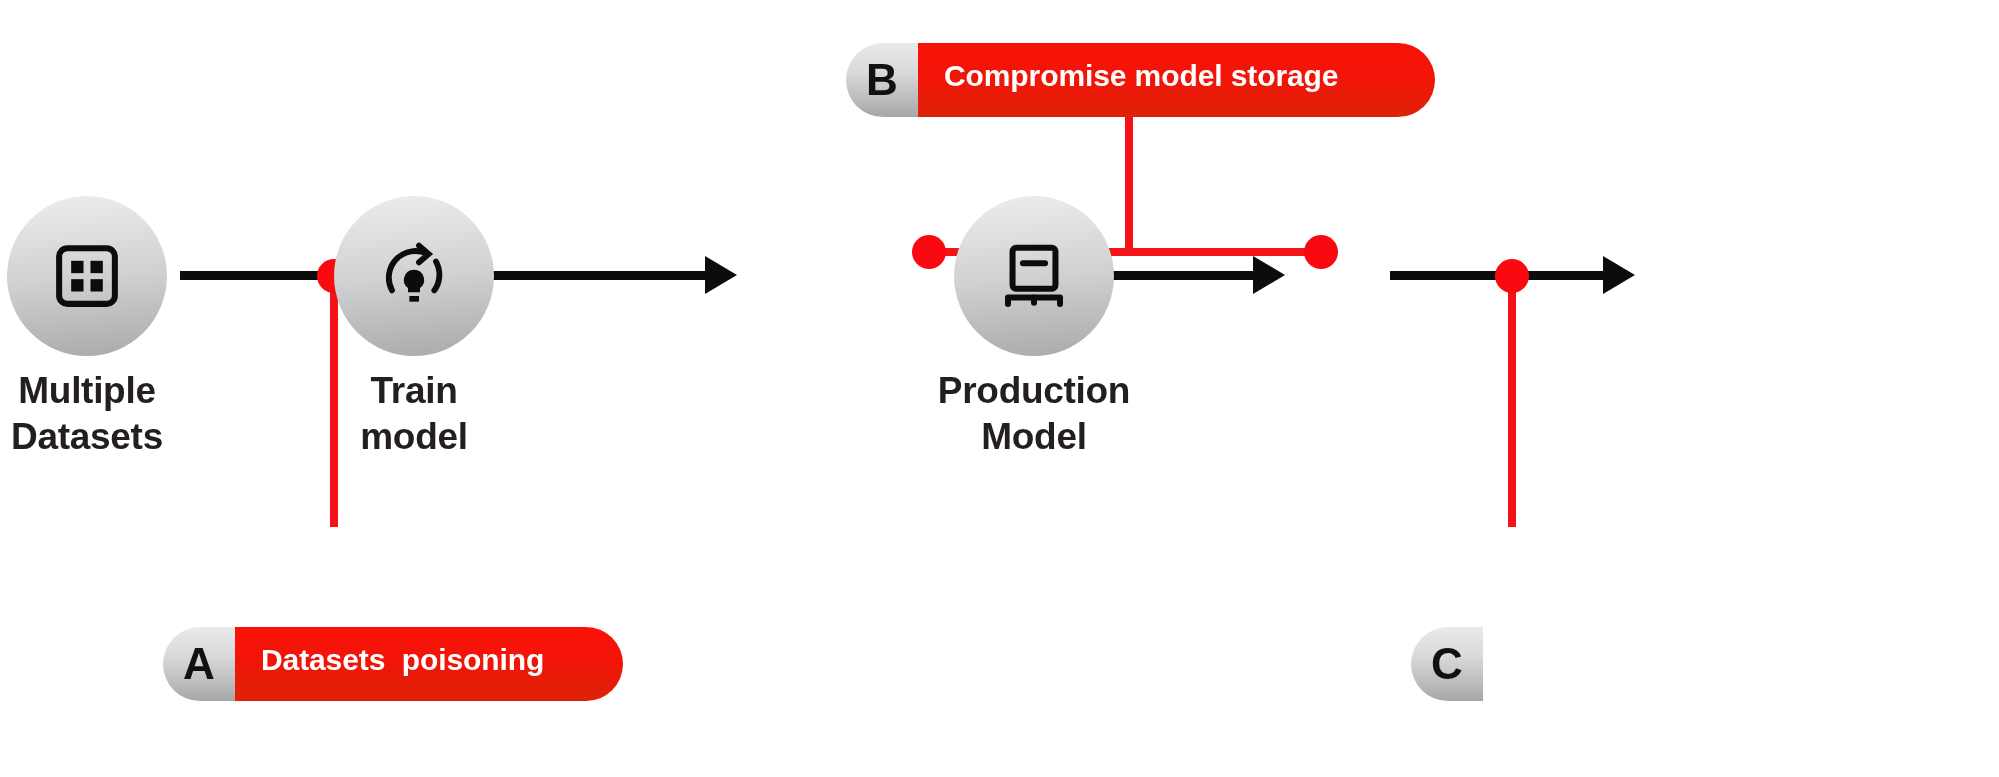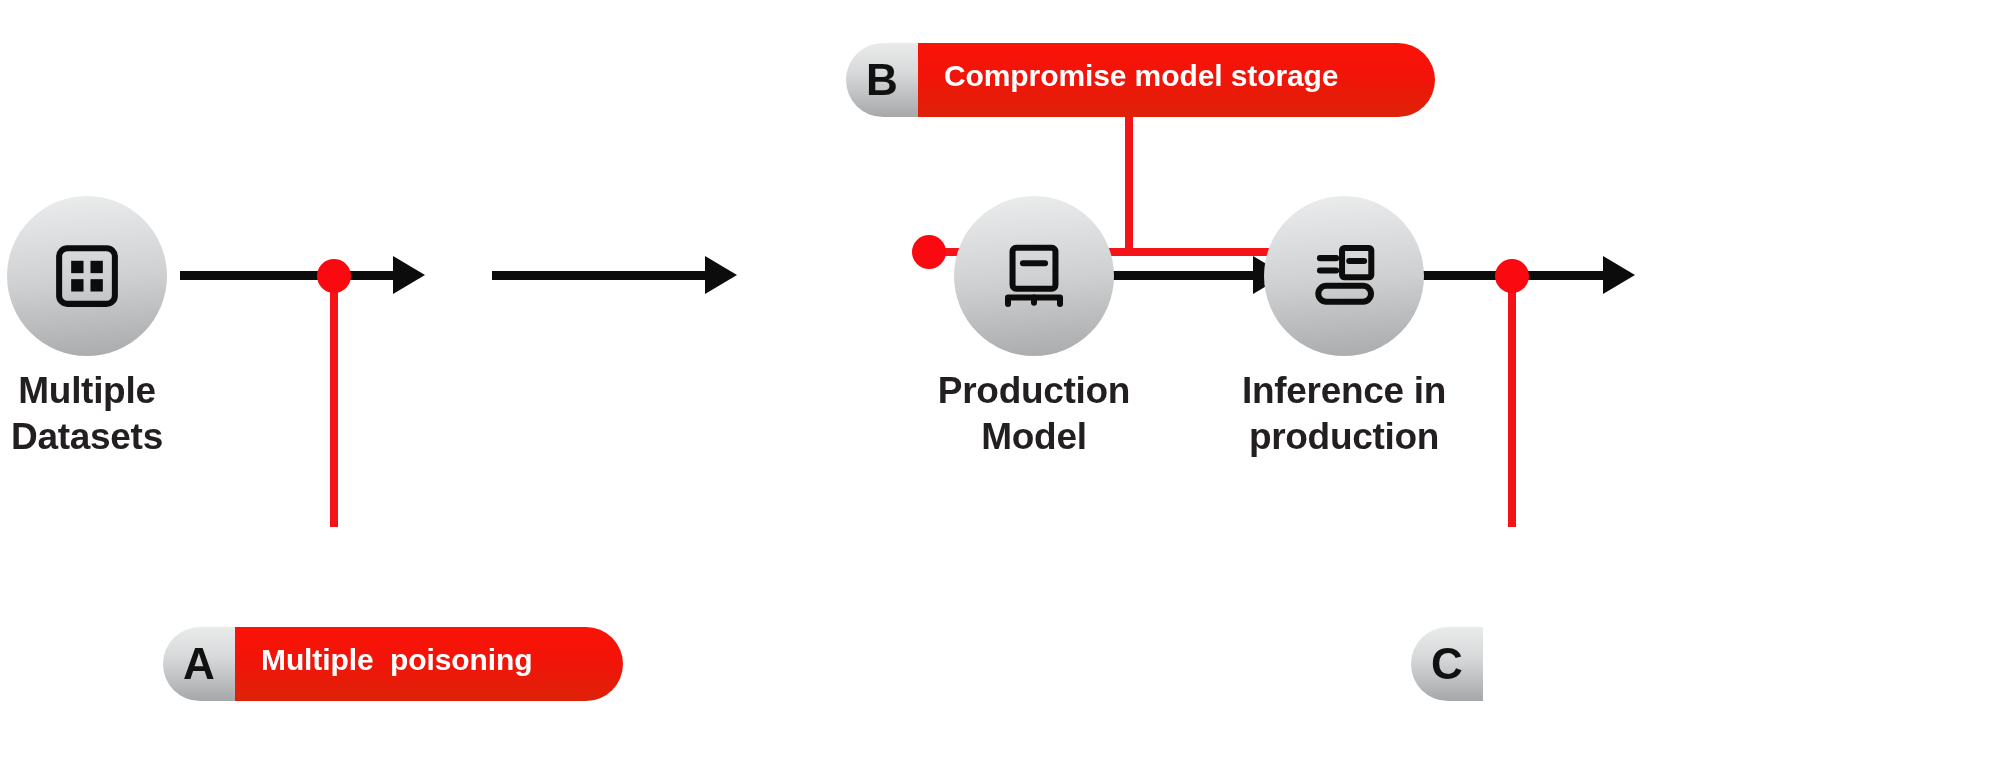--- a/index.html
+++ b/index.html
@@ -95,58 +95,58 @@
         <rect x="7.0" y="7.2" width="3.9" height="3.9" fill="#0c0c0c" stroke="none"></rect>
         <rect x="13.1" y="7.2" width="3.9" height="3.9" fill="#0c0c0c" stroke="none"></rect>
         <rect x="7.0" y="13.0" width="3.9" height="3.9" fill="#0c0c0c" stroke="none"></rect>
         <rect x="13.1" y="13.0" width="3.9" height="3.9" fill="#0c0c0c" stroke="none"></rect>
       </svg>
     </div>
     <div class="node-label">Multiple
 Datasets</div>
   </div>
 
+  <div class="node" style="left:334px;top:196px;">
+    <div class="node-circle"></div>
+    <div class="node-icon">
+      <svg width="80" height="80" viewBox="0 0 24 24" fill="none" stroke="#0c0c0c" stroke-width="1.75" stroke-linecap="round">
+        <path d="M5.4 16.3A8 8 0 0 1 15.9 5.3"></path>
+        <path d="M18.6 7.7A8 8 0 0 1 18.1 16.3"></path>
+        <path d="M13.5 2.9l2.9 2.5-2.9 2.5"></path>
+        <path d="M12 10.1a3.05 3.05 0 0 0-1.8 5.5v1.25h3.6V15.6A3.05 3.05 0 0 0 12 10.1z" fill="#0c0c0c" stroke="none"></path>
+        <rect x="10.6" y="18.0" width="2.9" height="1.7" fill="#0c0c0c" stroke="none"></rect>
+      </svg>
+    </div>
+    <div class="node-label">Train
+model</div>
+  </div>
 
 
   <div class="node" style="left:954px;top:196px;">
     <div class="node-circle"></div>
     <div class="node-icon">
       <svg width="78" height="78" viewBox="0 0 24 24" fill="none" stroke="#0c0c0c" stroke-width="1.85" stroke-linecap="round" stroke-linejoin="round">
         <rect x="5.4" y="3.3" width="13.2" height="12.6" rx="1.1"></rect>
         <path d="M8.6 8.1h6.8"></path>
         <path d="M4.0 20.6v-2.0h16v2.0"></path>
         <path d="M12 18.6v1.6"></path>
       </svg>
     </div>
     <div class="node-label">Production
 Model</div>
   </div>
 
-  <div class="node" style="left:1264px;top:196px;">
-    <div class="node-circle"></div>
-    <div class="node-icon">
-      <svg width="78" height="78" viewBox="0 0 24 24" fill="none" stroke="#0c0c0c" stroke-width="1.85" stroke-linecap="round" stroke-linejoin="round">
-        <rect x="11.4" y="3.4" width="9.0" height="9.0" rx="0.7"></rect>
-        <path d="M13.6 7.4h4.6"></path>
-        <path d="M4.6 6.5h5.0"></path>
-        <path d="M4.6 10.3h5.0"></path>
-        <rect x="4.1" y="15.0" width="16.2" height="4.9" rx="2.45"></rect>
-      </svg>
-    </div>
-    <div class="node-label">Inference in
-production</div>
-  </div>
 
   <div class="pill" style="left:846px;top:43px;width:589px;">
     <div class="pill-badge">B</div>
     <div class="pill-body">Compromise model storage</div>
   </div>
 
   <div class="pill" style="left:163px;top:627px;width:460px;">
     <div class="pill-badge">A</div>
-    <div class="pill-body">Multiple  poisoning</div>
+    <div class="pill-body">Datasets  poisoning</div>
   </div>
 
   <div class="pill" style="left:1411px;top:627px;width:588px;">
     <div class="pill-badge">C</div>
   </div>
 
 </div>
 
 </body></html>

